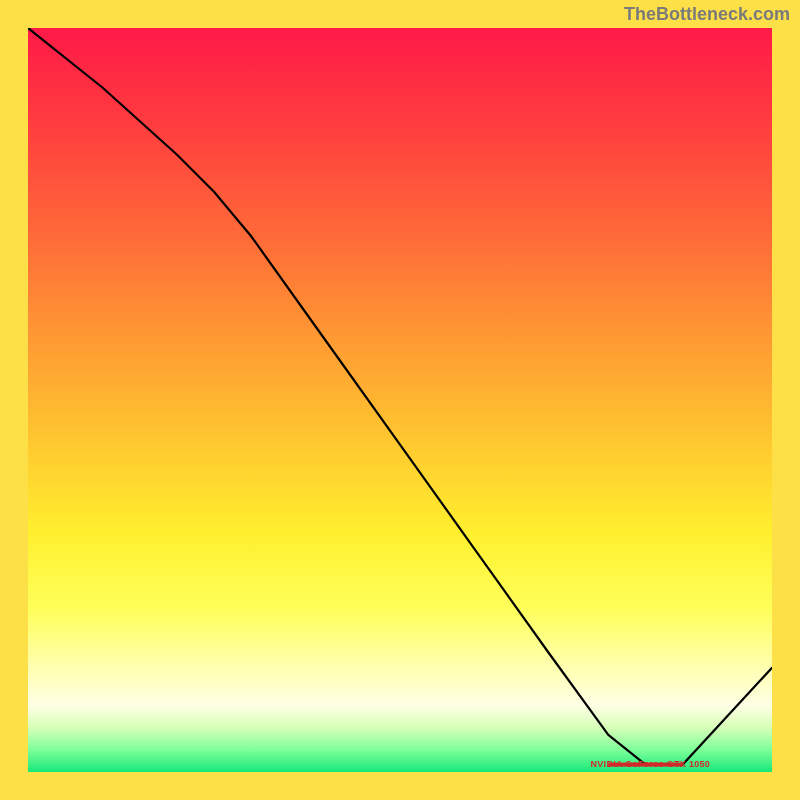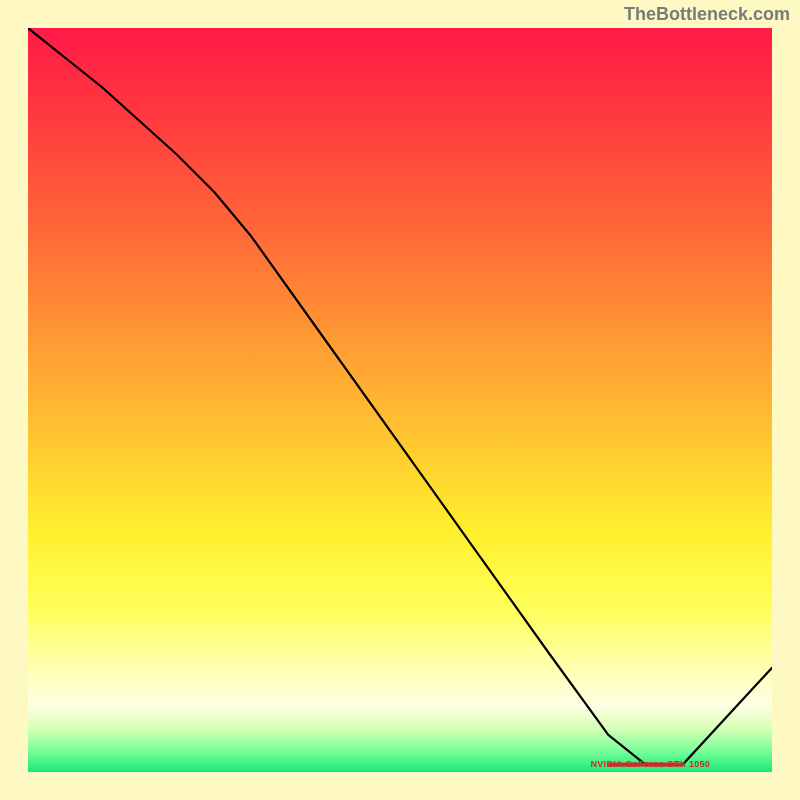--- a/index.html
+++ b/index.html
@@ -8,21 +8,21 @@
     width: 800px;
     height: 800px;
     background: #000;
     font-family: Arial, Helvetica, sans-serif;
     overflow: hidden;
   }
   .frame {
     position: relative;
     width: 800px;
     height: 800px;
-    background: #fef9c3;
+    background: #fde047;
   }
   .plot-area {
     position: absolute;
     left: 28px;
     top: 28px;
     width: 744px;
     height: 744px;
     overflow: hidden;
   }
   .gradient {

